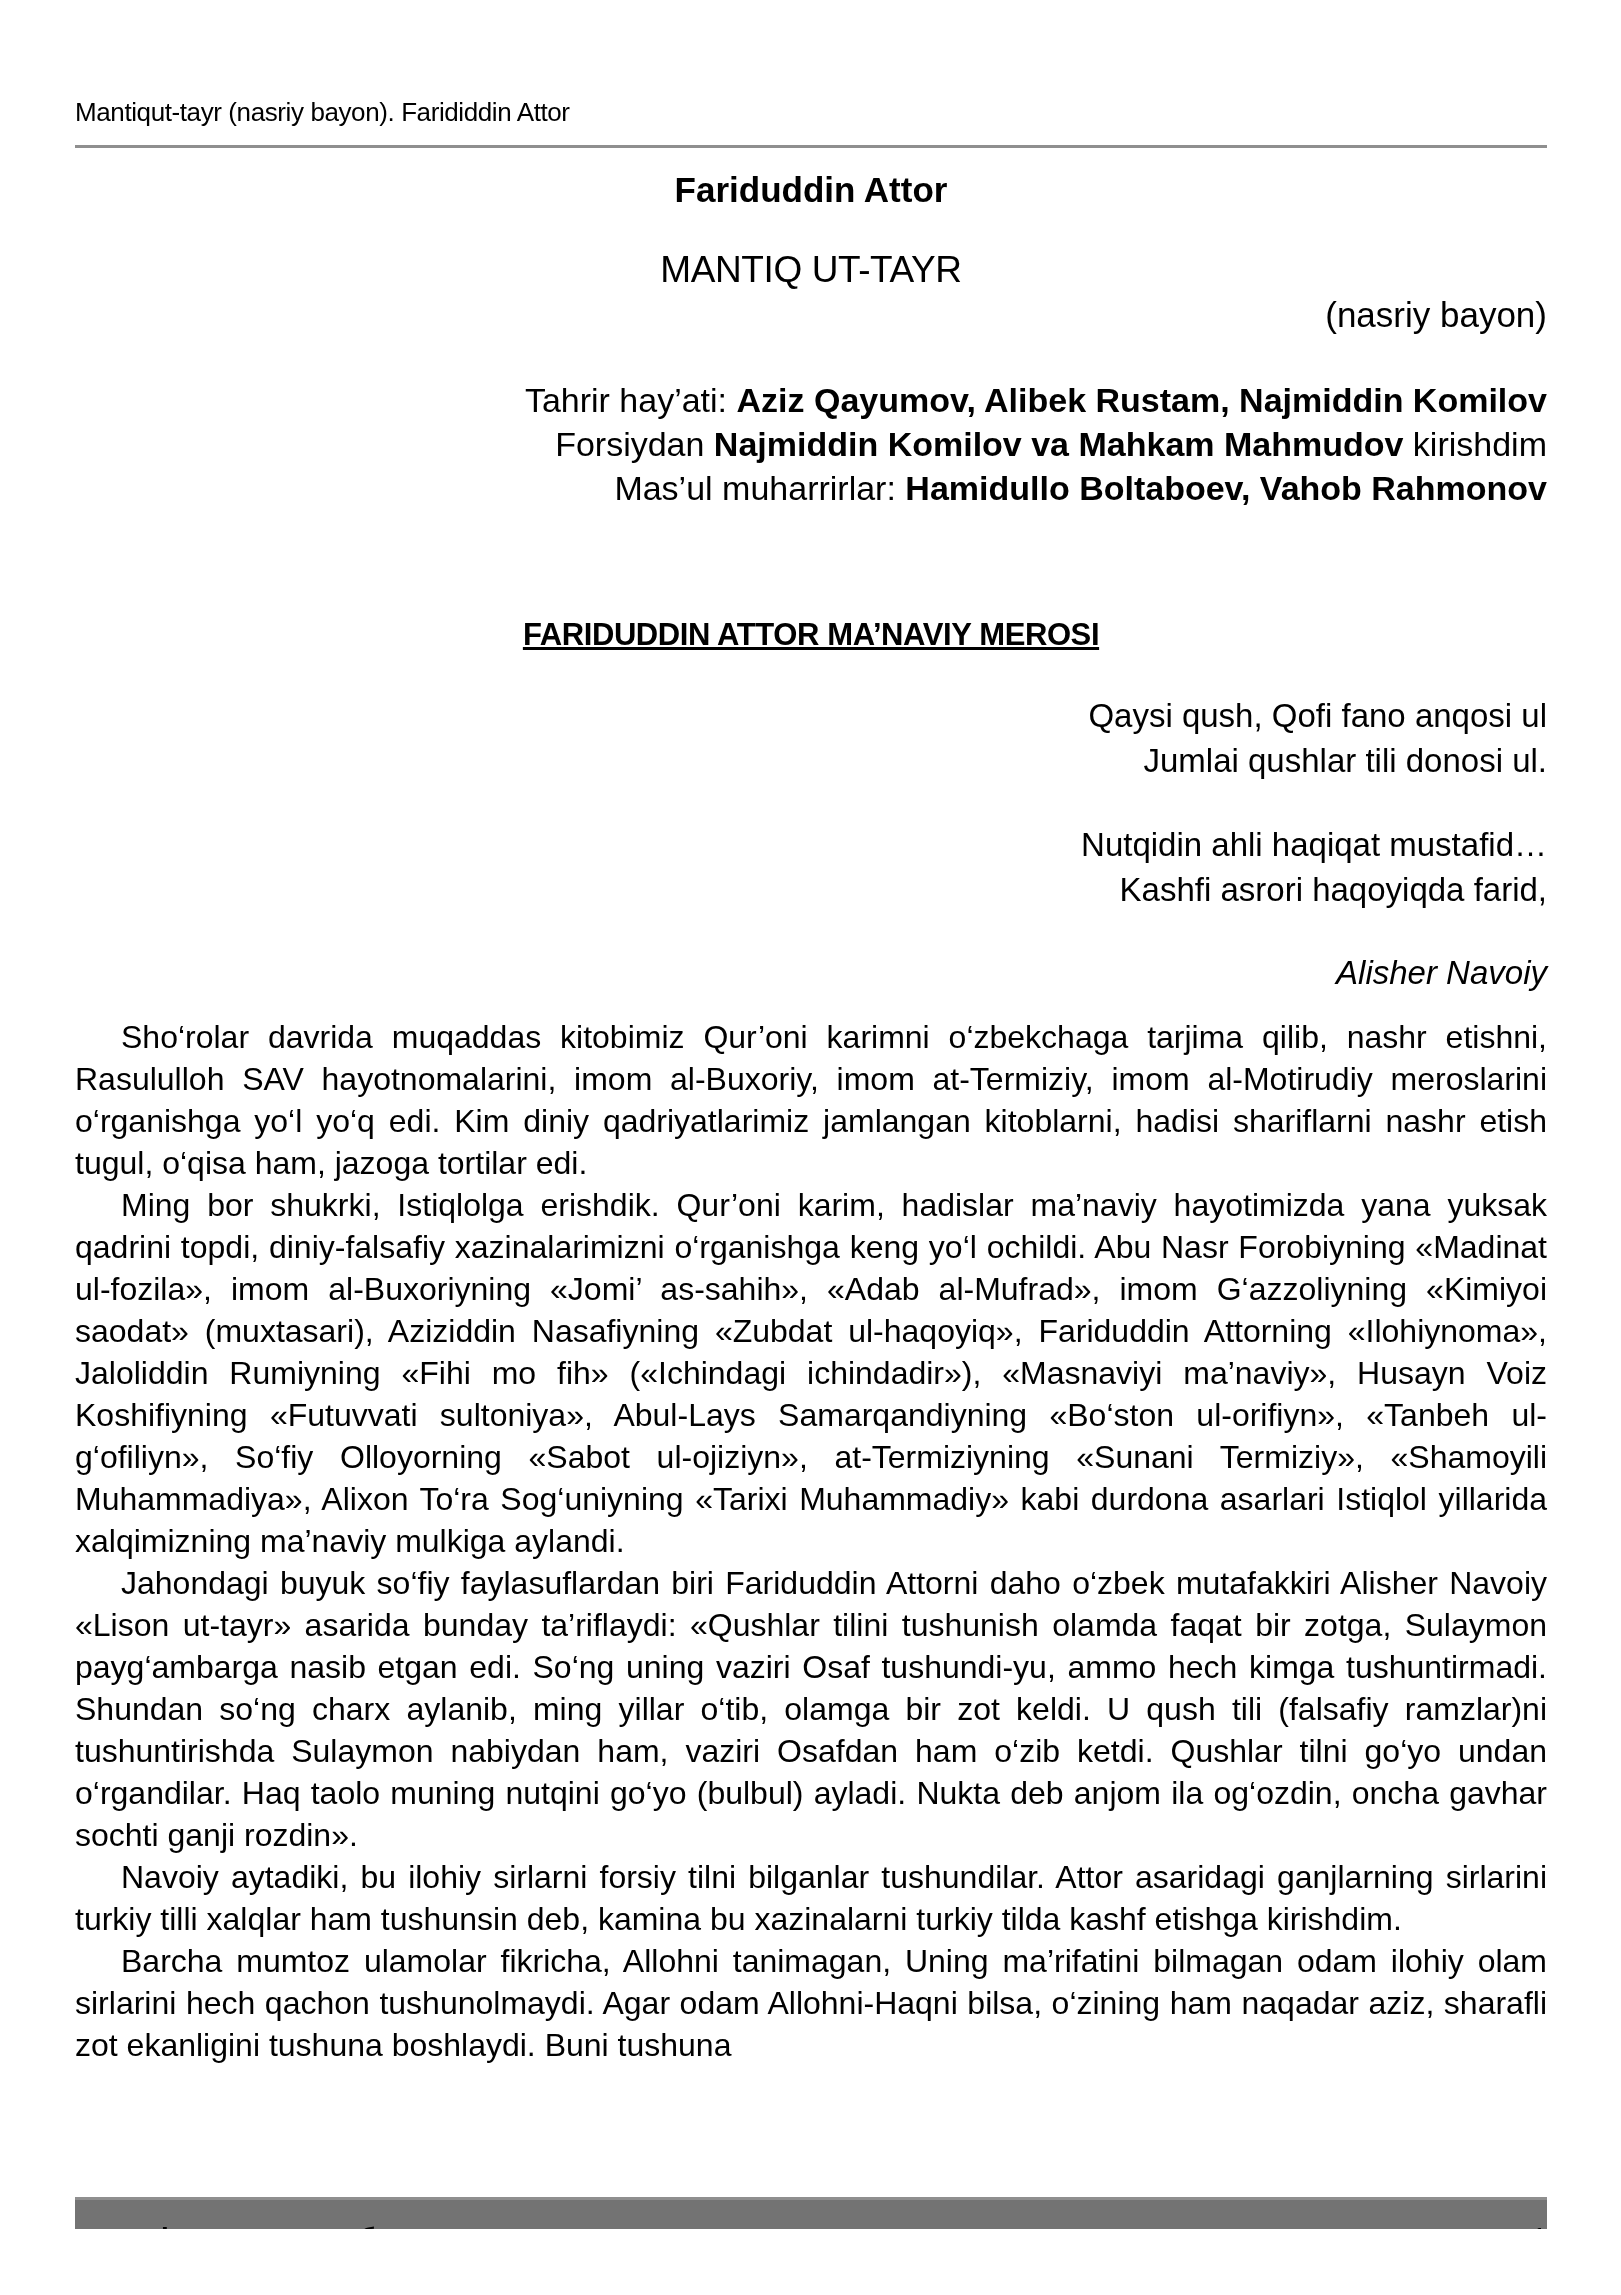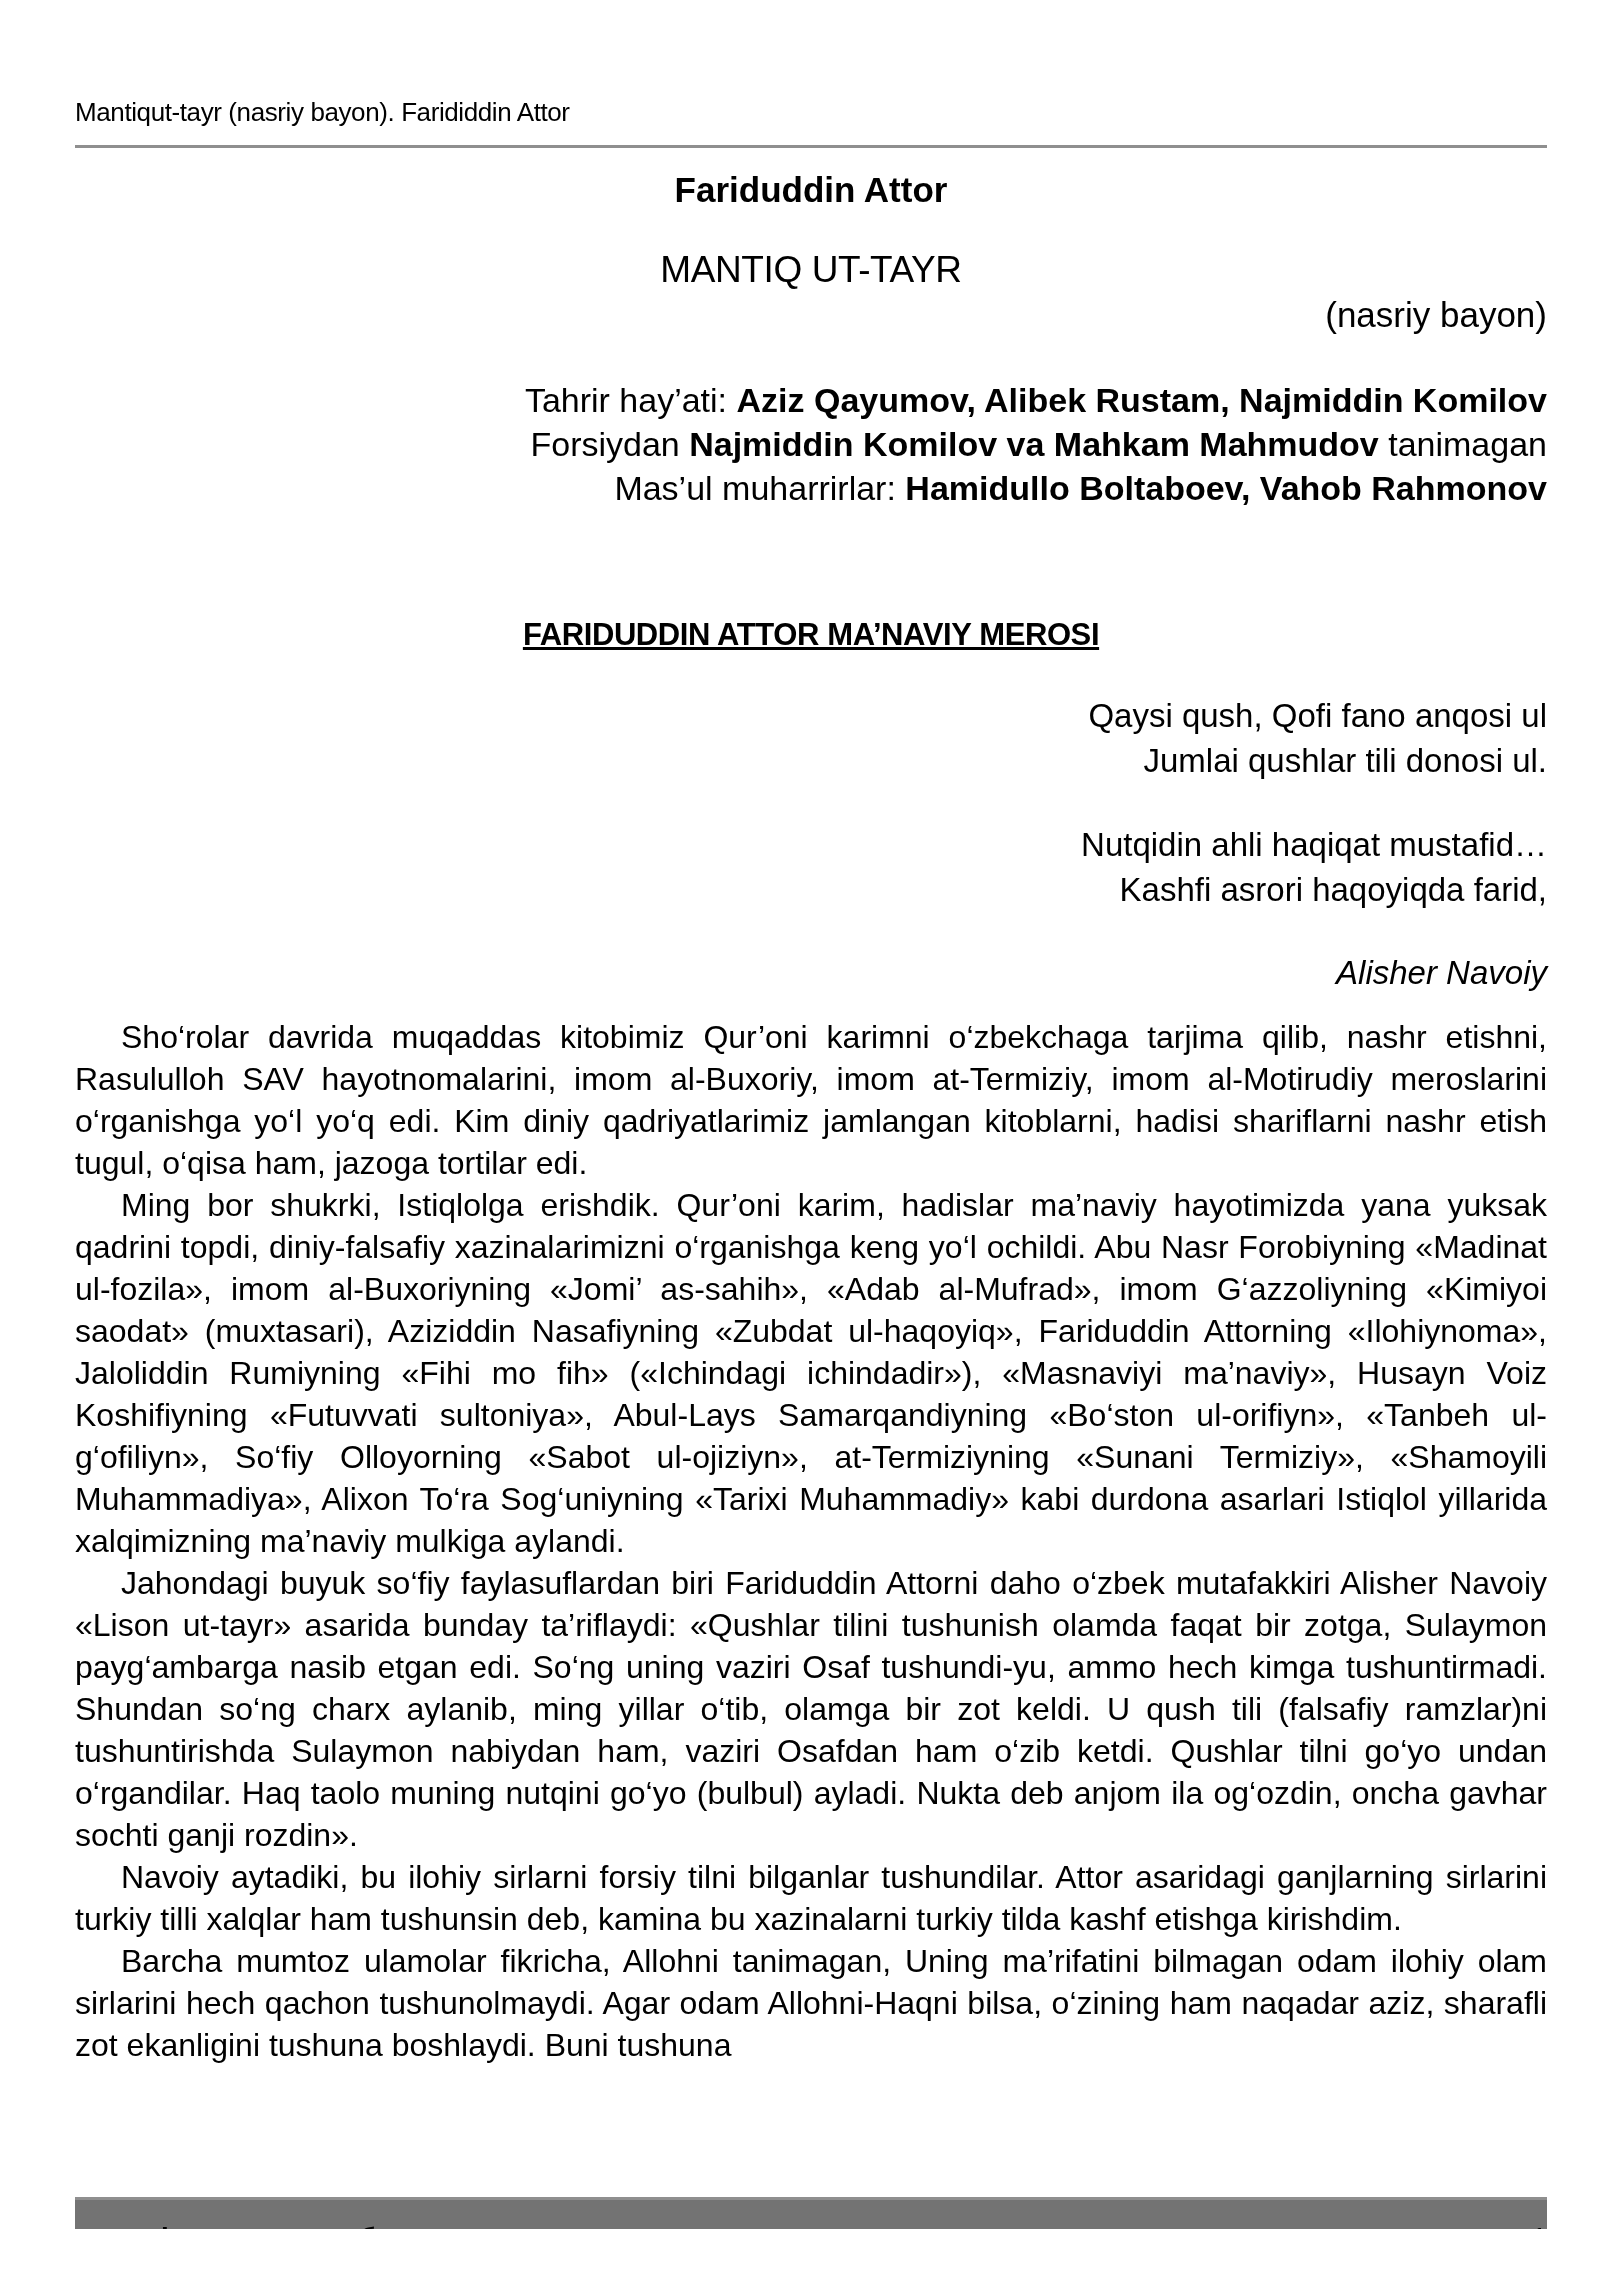--- a/index.html
+++ b/index.html
@@ -121,21 +121,21 @@
       <div class="author">Fariduddin Attor</div>
       <div class="book-title">MANTIQ UT-TAYR</div>
       <div class="book-subtitle">(nasriy bayon)</div>
     </div>
 
     <div class="editorial">
       <div class="editorial-line">
         <span>Tahrir hay’ati: </span><span class="b">Aziz Qayumov, Alibek Rustam, Najmiddin Komilov</span><span></span>
       </div>
       <div class="editorial-line">
-        <span>Forsiydan </span><span class="b">Najmiddin Komilov va Mahkam Mahmudov</span><span> tanimagan</span>
+        <span>Forsiydan </span><span class="b">Najmiddin Komilov va Mahkam Mahmudov</span><span> kirishdim</span>
       </div>
       <div class="editorial-line">
         <span>Mas’ul muharrirlar: </span><span class="b">Hamidullo Boltaboev, Vahob Rahmonov</span><span></span>
       </div>
     </div>
 
     <div class="section-heading">FARIDUDDIN ATTOR MA’NAVIY MEROSI</div>
 
     <div class="epigraph">
       <div class="stanza">

